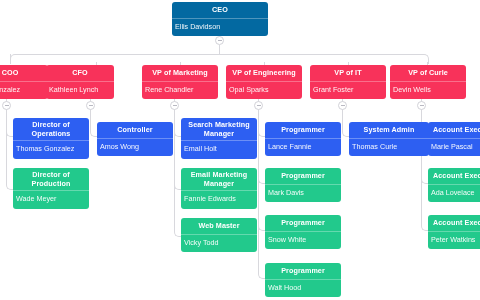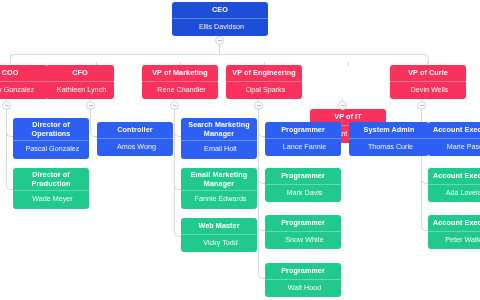--- a/index.html
+++ b/index.html
@@ -30,30 +30,30 @@
     white-space:pre-line;
   }
   .node .sep{
     height:1px;
     background:rgba(255,255,255,.30);
     margin:0;
   }
   .node .name{
     font-size:7.2px;
     font-weight:normal;
-    text-align:center;
+    text-align:left;
     line-height:8.6px;
     padding:4px 0 5px 3px;
     color:rgba(255,255,255,.95);
     white-space:nowrap;
     overflow:hidden;
   }
   .node.two-line .title{padding:3px 3px 2px 3px;}
 
-  .c-purple{background:#1d4ed8;}
+  .c-purple{background:#0369a1;}
   .c-red{background:#F8325A;}
   .c-blue{background:#2D5FF2;}
   .c-green{background:#22C98C;}
 
   
   .ln{position:absolute;background:#d8d8dd;z-index:1;}
   .lv{width:1px;}
 
   .bus{
     position:absolute;
@@ -130,42 +130,42 @@
     <div class="sep"></div>
     <div class="name">Opal Sparks</div>
   </div>
 
   <div class="node c-red" style="left:142px;top:65px;width:76px;">
     <div class="title">VP of Marketing</div>
     <div class="sep"></div>
     <div class="name">Rene Chandler</div>
   </div>
 
-  <div class="node c-red" style="left:310px;top:65px;width:76px;margin-top:44px;">
+  <div class="node c-red" style="left:310px;top:65px;width:76px;">
     <div class="title">VP of IT</div>
     <div class="sep"></div>
     <div class="name">Grant Foster</div>
   </div>
 
   <div class="node c-red" style="left:390px;top:65px;width:76px;">
     <div class="title">VP of Curle</div>
     <div class="sep"></div>
     <div class="name">Devin Wells</div>
   </div>
 
   <div class="ln lv" style="left:6px;top:98px;height:8px;"></div>
   <div class="toggle" style="left:2px;top:101px;"></div>
   <div class="elbow" style="left:6px;top:106px;width:8px;height:30px;"></div>
   <div class="elbow" style="left:6px;top:106px;width:8px;height:83px;"></div>
 
   <div class="node c-blue two-line" style="left:13px;top:118px;width:76px;">
     <div class="title">Director of
 Operations</div>
     <div class="sep"></div>
-    <div class="name">Pascal Gonzalez</div>
+    <div class="name">Thomas Gonzalez</div>
   </div>
 
   <div class="node c-green two-line" style="left:13px;top:168px;width:76px;">
     <div class="title">Director of
 Production</div>
     <div class="sep"></div>
     <div class="name">Wade Meyer</div>
   </div>
 
   <div class="ln lv" style="left:90px;top:98px;height:8px;"></div>

